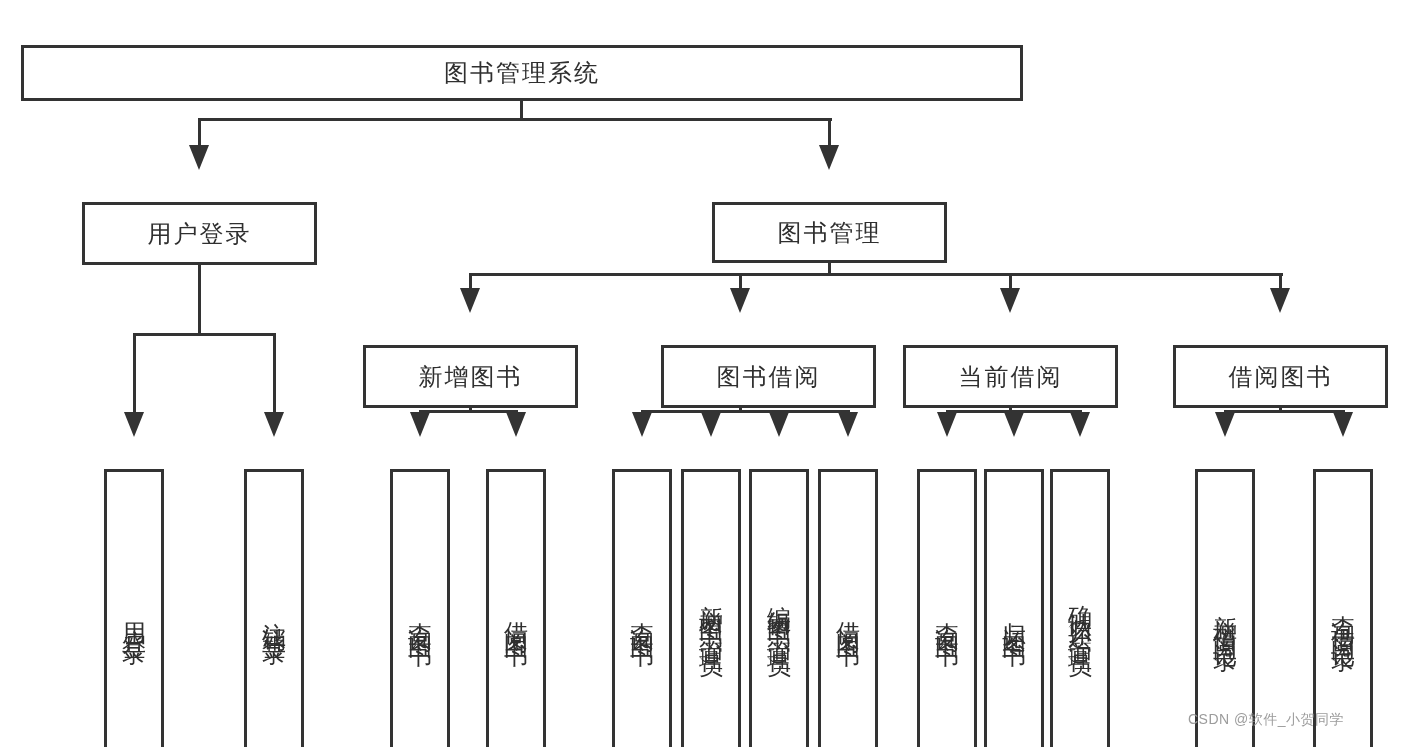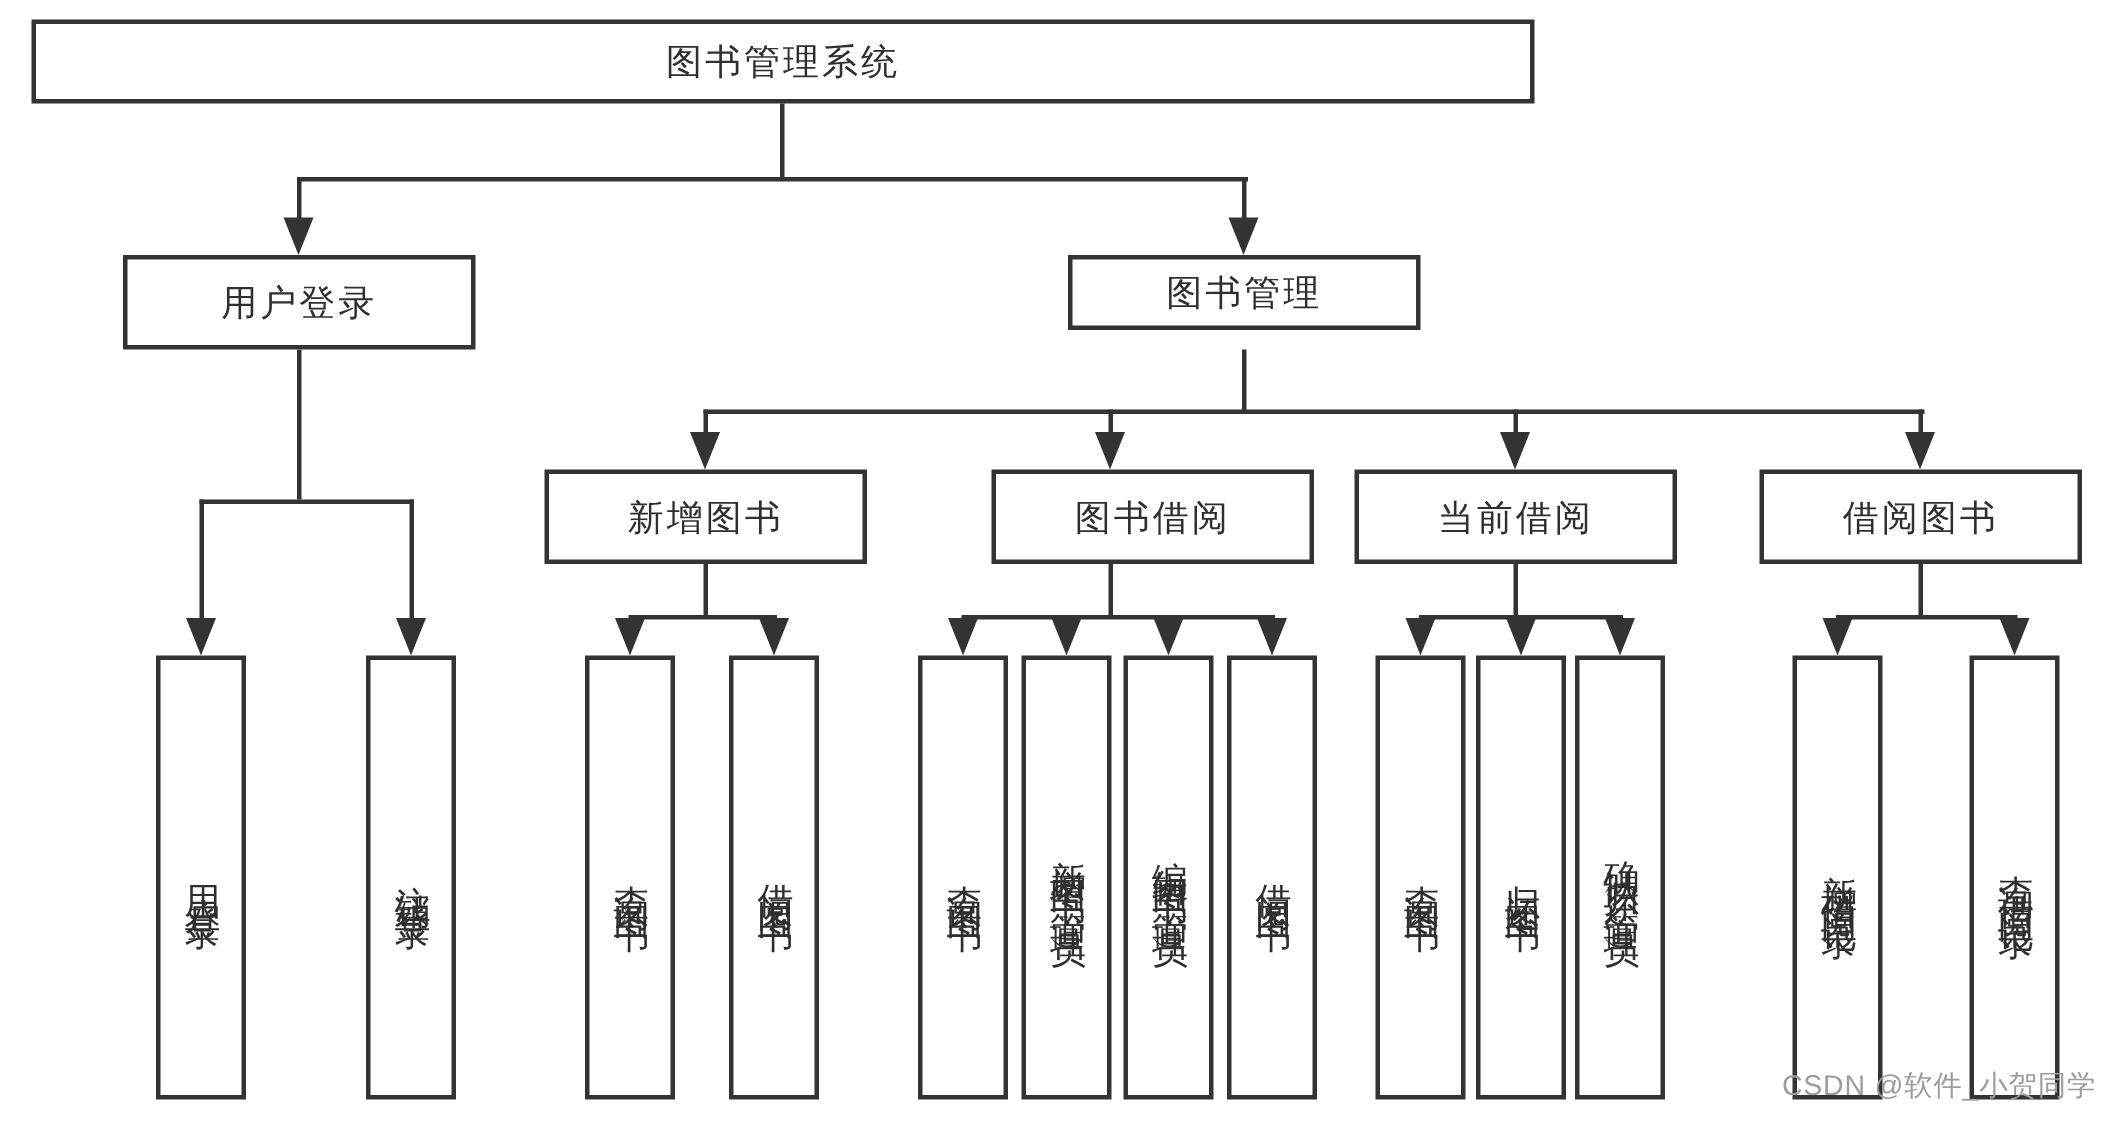--- a/index.html
+++ b/index.html
@@ -23,20 +23,21 @@
     background: var(--box-background);
     border: 3px solid var(--line);
     color: var(--text);
     display: flex;
     align-items: center;
     justify-content: center;
     font-size: 24px;
     letter-spacing: 2px;
     white-space: nowrap;
     z-index: 2;
+    margin-top: 32px;
   }
   .leaf {
     writing-mode: vertical-rl;
     text-orientation: mixed;
     letter-spacing: 7px;
     font-size: 24px;
     white-space: normal;
     line-height: 1;
   }
   .vl { position: absolute; width: 3px; background: var(--line); z-index: 1; }
@@ -46,36 +47,36 @@
     width: 0; height: 0;
     border-left: 10px solid transparent;
     border-right: 10px solid transparent;
     border-top: 25px solid var(--line);
     z-index: 1;
   }
   .watermark {
     position: absolute;
     left: 1188px;
     top: 711px;
-    font-size: 19px;
+    font-size: 14px;
     color: var(--watermark);
     letter-spacing: 0.5px;
     z-index: 5;
     white-space: nowrap;
   }
 </style>
 </head>
 <body>
 
 <div class="canvas">
 
   <div class="box" style="left:21px;top:13px;width:1002px;height:56px;">图书管理系统</div>
 
   <div class="box" style="left:82px;top:170px;width:235px;height:63px;">用户登录</div>
-  <div class="box" style="left:712px;top:170px;width:235px;height:50px;">图书管理</div>
+  <div class="box" style="left:712px;top:170px;width:235px;height:61px;">图书管理</div>
 
   <div class="box" style="left:363px;top:313px;width:215px;height:63px;">新增图书</div>
   <div class="box" style="left:661px;top:313px;width:215px;height:63px;">图书借阅</div>
   <div class="box" style="left:903px;top:313px;width:215px;height:63px;">当前借阅</div>
   <div class="box" style="left:1173px;top:313px;width:215px;height:63px;">借阅图书</div>
 
   <div class="box leaf" style="left:104px;top:437px;width:60px;height:296px;">用户登录</div>
   <div class="box leaf" style="left:244px;top:437px;width:60px;height:296px;">注销登录</div>
   <div class="box leaf" style="left:390px;top:437px;width:60px;height:296px;">查询图书</div>
   <div class="box leaf" style="left:486px;top:437px;width:60px;height:296px;">借阅图书</div>

